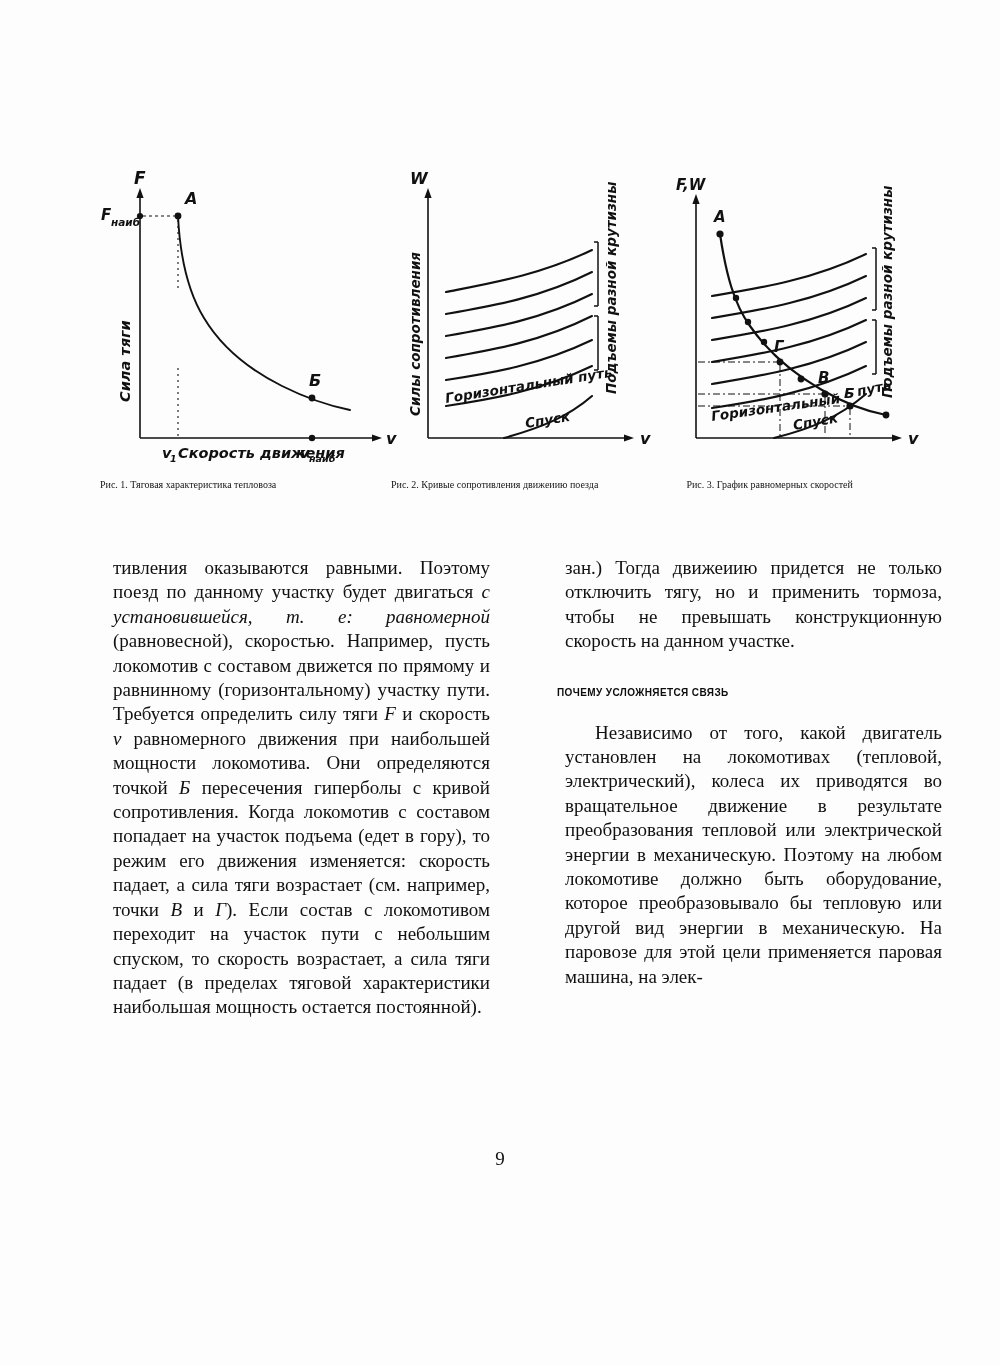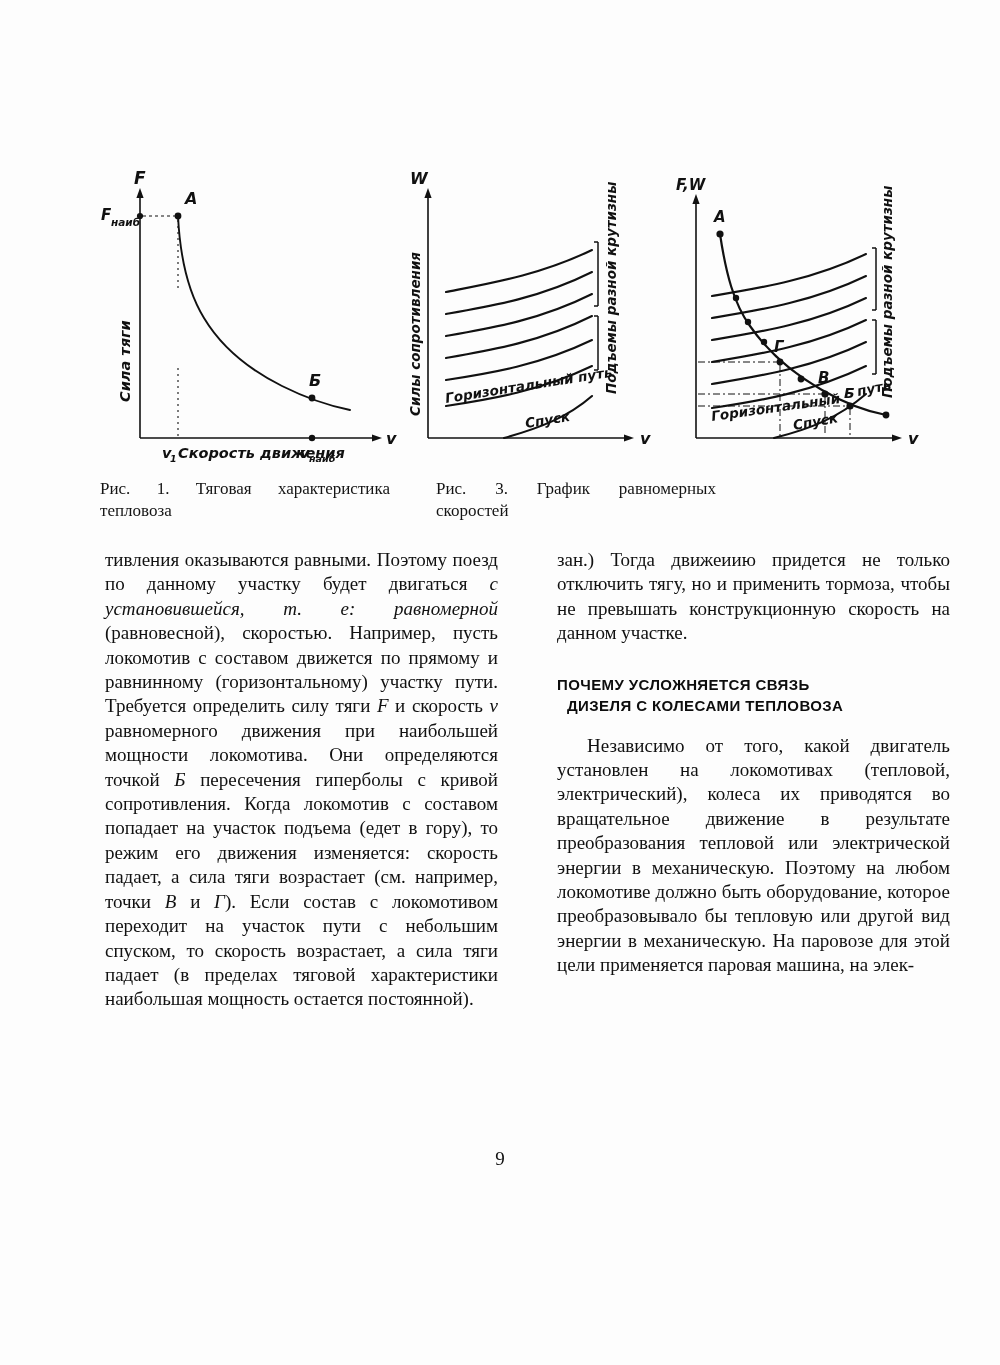--- a/index.html
+++ b/index.html
@@ -43,21 +43,21 @@
 
   .cap-row {
     position: absolute;
     left: 100px;
     top: 478px;
     width: 850px;
     display: flex;
   }
   .caption {
     font-family: "Liberation Serif", "DejaVu Serif", serif;
-    font-size: 17px;
+    font-size: 10px;
     line-height: 1.32;
     color: #141414;
     text-align: justify;
     padding-right: 18px;
   }
   .cap1 { width: 290px; }
   .cap2 { width: 265px; }
   .cap3 { width: 280px; padding-right: 0; margin-left: 28px; }
   .caption .lead { white-space: nowrap; }
 
@@ -66,36 +66,36 @@
     position: absolute;
     left: 105px;
     top: 548px;
     width: 845px;
     display: flex;
     justify-content: space-between;
   }
   .col { width: 393px; }
 
   .col p {
-    margin: 0;
+    margin: 8px;
     font-size: 19px;
     line-height: 24.4px;
     text-align: justify;
     text-justify: inter-word;
     color: #111111;
     hyphens: manual;
   }
   .col p.indent { text-indent: 30px; }
   .col p.cont { text-indent: 0; }
   .col i { font-style: italic; }
 
   .section-head {
     margin: 28px 0 18px 0;
     font-family: "Liberation Sans", "DejaVu Sans", sans-serif;
-    font-size: 15px;
+    font-size: 10px;
     line-height: 21px;
     font-weight: 700;
     letter-spacing: 0.4px;
     color: #0d0d0d;
     text-align: left;
   }
   .section-head span { display: block; }
   .section-head .l2 { padding-left: 10px; }
 
   .page-number {
@@ -276,34 +276,37 @@
         <text class="hand" x="0" y="0" font-size="13.5" fill="#111" transform="translate(222,228) rotate(-90)">Подъемы разной крутизны</text>
       </svg>
     </div>
   </div>
 
   <div class="cap-row">
     <div class="caption cap1">
       <span class="lead">Рис. 1.</span>
       <span>Тяговая характеристика тепловоза</span>
     </div>
+    <div class="caption cap2">
+      <span class="lead">Рис. 2.</span>
+      <span>Кривые сопротивления движеиию поезда</span>
+    </div>
     <div class="caption cap3">
       <span class="lead">Рис. 3.</span>
       <span>График равномерных скоростей</span>
     </div>
   </div>
 
   <div class="columns">
     <div class="col" id="left-col">
         <p class="cont"><span>тивления оказываются равными. Поэтому поезд по данному участку будет двигаться </span><i>с установившейся, т. е: равномерной</i><span> (равновесной), скоростью. Например, пусть локомотив с составом движется по прямому и равнинному (горизонтальному) участку пути. Требуется определить силу тяги </span><i>F</i><span> и скорость </span><i>v</i><span> равномерного движения при наибольшей мощности локомотива. Они определяются точкой </span><i>Б</i><span> пересечения гиперболы с кривой сопротивления. Когда локомотив с составом попадает на участок подъема (едет в гору), то режим его движения изменяется: скорость падает, а сила тяги возрастает (см. например, точки </span><i>В</i><span> и </span><i>Г</i><span>). Если состав с локомотивом переходит на участок пути с небольшим спуском, то скорость возрастает, а сила тяги падает (в пределах тяговой характеристики наибольшая мощность остается постоянной).</span></p>
       </div>
     <div class="col" id="right-col">
         <p class="cont"><span>зан.) Тогда движеиию придется не только отключить тягу, но и применить тормоза, чтобы не превышать конструкционную скорость на данном участке.</span></p>
         <div class="section-head">
           <span class="l1">ПОЧЕМУ УСЛОЖНЯЕТСЯ СВЯЗЬ</span>
-          <span class="l2">ДИЗЕЛЯ С КОЛЕСАМИ ТЕПЛОВОЗА</span>
         </div>
         <p class="indent"><span>Независимо от того, какой двигатель установлен на локомотивах (тепловой, электрический), колеса их приводятся во вращательное движение в результате преобразования тепловой или электрической энергии в механическую. Поэтому на любом локомотиве должно быть оборудование, которое преобразовывало бы тепловую или другой вид энергии в механическую. На паровозе для этой цели применяется паровая машина, на элек-</span></p>
       </div>
   </div>
 
   <div class="page-number">9</div>
 </div>
 
 </body></html>

